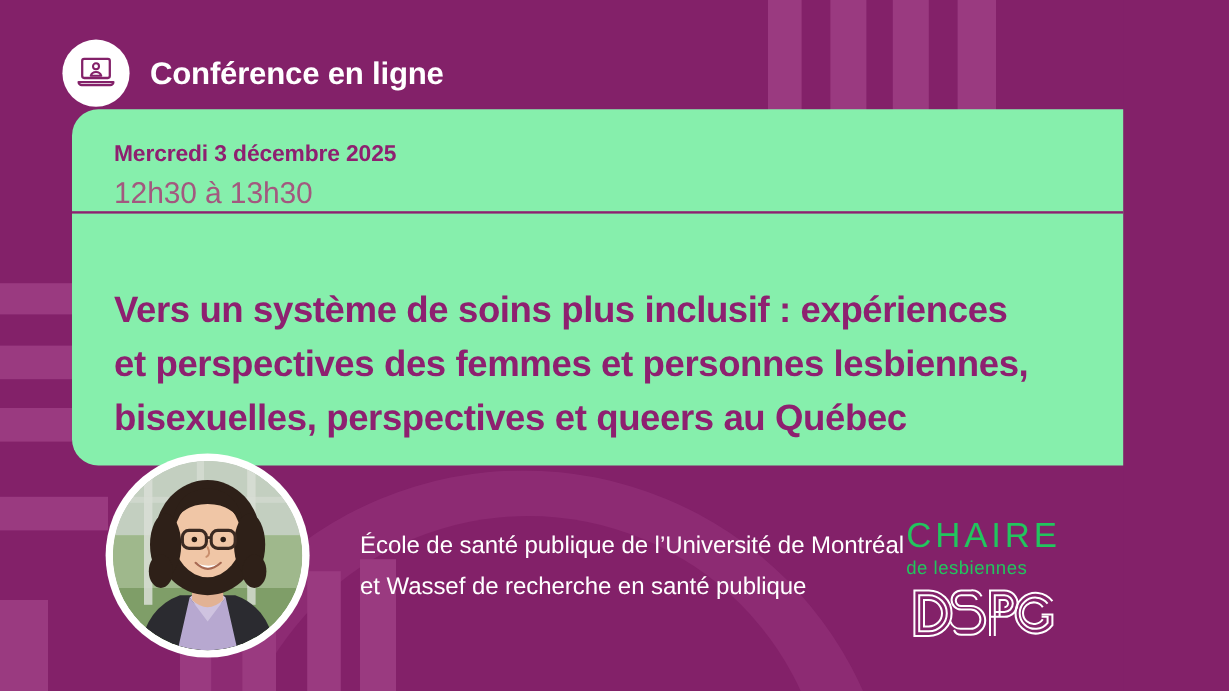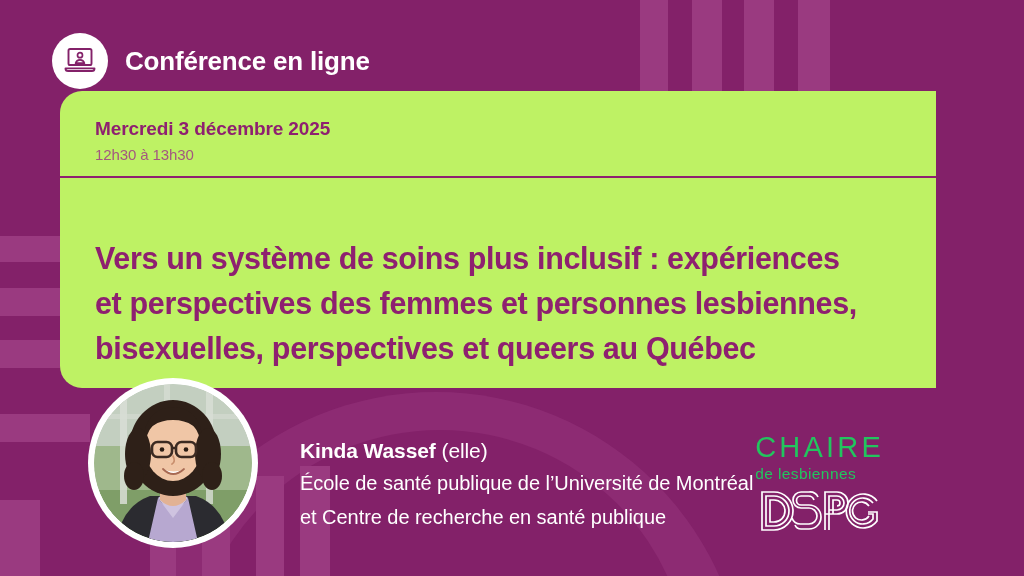--- a/index.html
+++ b/index.html
@@ -37,30 +37,30 @@
   }
   .header-icon svg{display:block;}
   .header-title{
     color:#ffffff;font-size:26px;font-weight:bold;
     letter-spacing:-0.2px;white-space:nowrap;
   }
 
   
   .card{
     position:absolute;left:60px;top:91px;width:904px;height:297px;
-    background:#bef264;border-radius:22px;z-index:5;overflow:hidden;
+    background:#86efac;border-radius:22px;z-index:5;overflow:hidden;
     box-sizing:border-box;
   }
   .card-date-block{padding:27px 0 0 35px;}
   .card-date{
     color:#8e2070;font-size:19px;font-weight:bold;letter-spacing:-0.1px;
     line-height:1.2;
   }
   .card-time{
-    color:#a3587f;font-size:15px;font-weight:normal;letter-spacing:-0.1px;
+    color:#a3587f;font-size:25px;font-weight:normal;letter-spacing:-0.1px;
     line-height:1.3;margin-top:4px;
   }
   .card-divider{
     position:absolute;left:0;right:0;top:85px;height:2px;background:#8e2070;
   }
   .card-title{
     position:absolute;left:35px;top:104px;right:30px;
     color:#8e2070;font-size:30.5px;font-weight:bold;
     line-height:1.48;letter-spacing:-0.35px;margin-top:41px;
   }
@@ -211,25 +211,22 @@
 
           <path d="M79 72 q3 6 -1 8" fill="none" stroke="#c98f6d" stroke-width="1.7" stroke-linecap="round"></path>
           <path d="M69 85 q10 9 21 0 q-10 5 -21 0 z" fill="#ffffff"></path>
           <path d="M69 85 q10 10 21 0" fill="none" stroke="#a86a53" stroke-width="1.8" stroke-linecap="round"></path>
         </g>
       </svg>
     </div>
   </div>
 
   <div class="speaker">
-    <div class="speaker-name-line">
-      <span class="speaker-name">Kinda Wassef</span><span>&nbsp;</span><span class="speaker-pronoun">(elle)</span>
-    </div>
     <div class="speaker-affil">École de santé publique de l’Université de Montréal</div>
-    <div class="speaker-affil">et Centre de recherche en santé publique</div>
+    <div class="speaker-affil">et Wassef de recherche en santé publique</div>
   </div>
 
   <div class="logo">
     <div class="logo-chaire">CHAIRE</div>
     <div class="logo-sub">de lesbiennes</div>
     <div class="logo-dspg">
       <svg width="122" height="44" viewBox="0 0 122 44" aria-hidden="true">
         <g fill="none" stroke="#ffffff" stroke-width="1.7">
 
           <path d="M3 3 h12 a15 15 0 0 1 0 38 h-12 z"></path>

